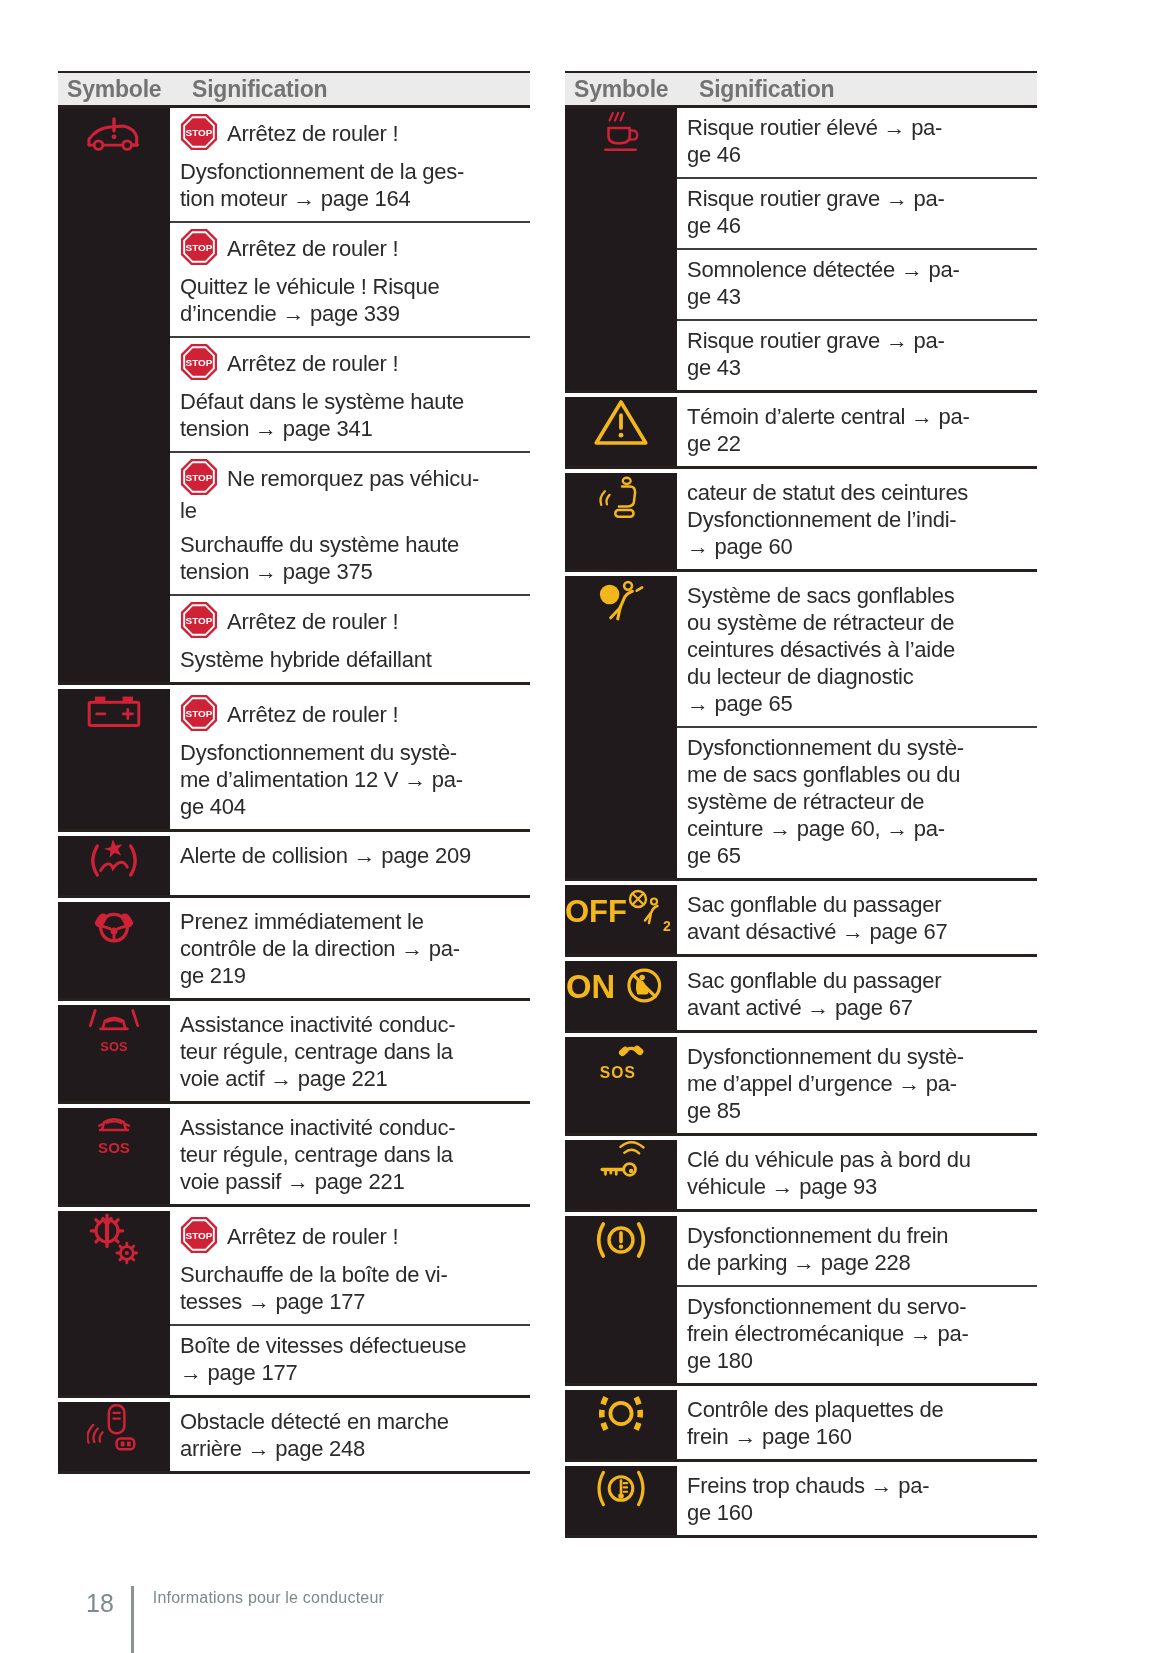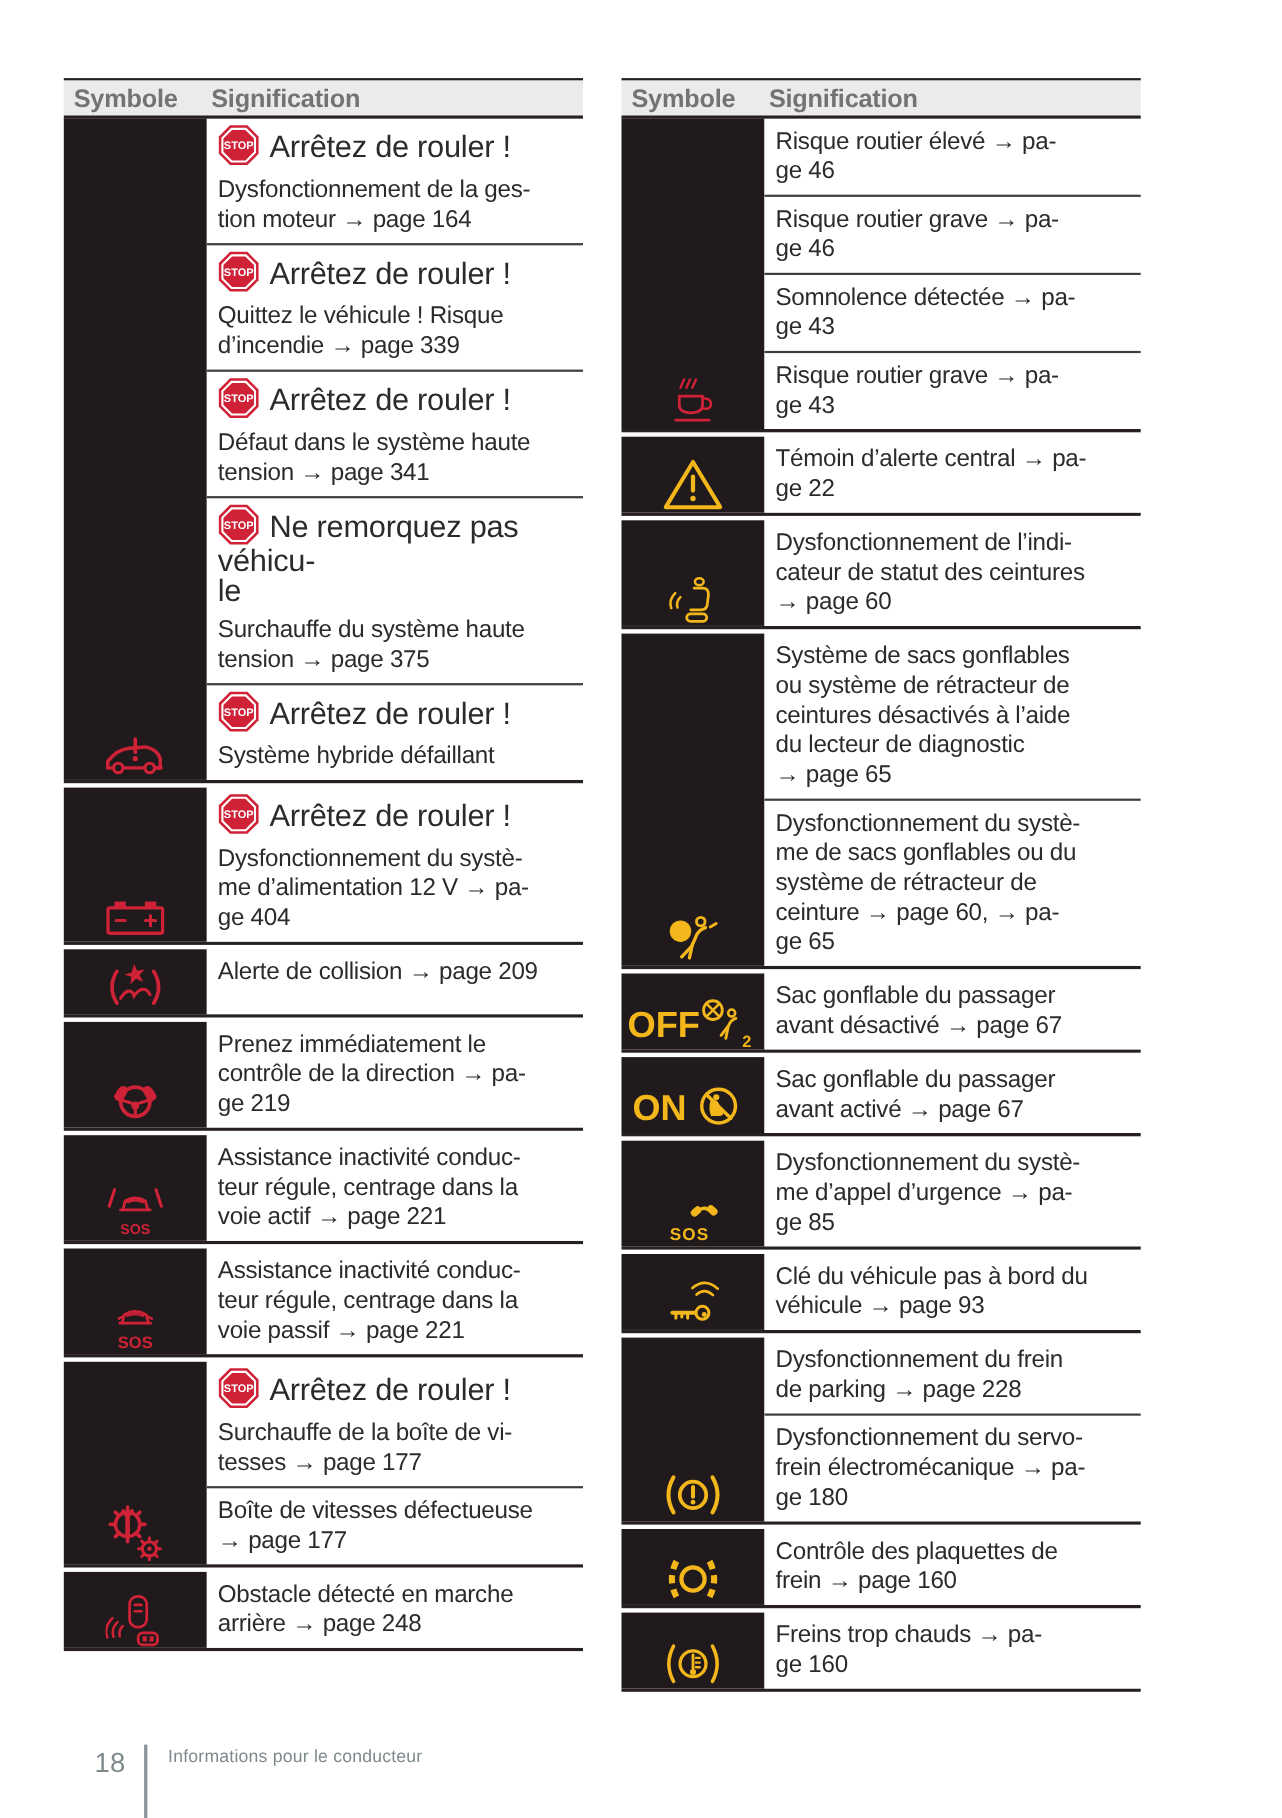--- a/index.html
+++ b/index.html
@@ -13,29 +13,29 @@
   .thead {
     display:flex; align-items:center; background:#ebebeb;
     border-top:2px solid #26211f; border-bottom:3px solid #26211f; height:37px;
   }
   .th { font-weight:bold; font-size:23px; color:#737373; letter-spacing:-0.2px; }
   .symcol { width:131px; flex:none; padding-left:9px; }
   .sigcol { flex:1; padding-left:3px; }
   .trow { display:flex; border-bottom:3px solid #26211f; min-height:62px; }
   .trow + .trow { margin-top:4px; }
   .symcell {
-    width:130px; flex:none; background:#201a1c; display:flex;
-    align-items:flex-end; justify-content:center; overflow:hidden;
+    width:112px; flex:none; background:#201a1c; display:flex;
+    align-items:flex-start; justify-content:center; overflow:hidden;
   }
   .sigcell { flex:1; display:flex; flex-direction:column; background:#fff; }
   .entry { padding:6px 4px 9px 10px; border-bottom:2px solid #3e3e3e; flex:1; }
   .entry:last-child { border-bottom:none; }
   .ln { display:block; white-space:pre; font-size:22px; line-height:27px; letter-spacing:-0.25px; }
   .stopline { line-height:27px; margin-bottom:7px; padding-top:2px; }
-  .stoplabel { font-size:28px; letter-spacing:-0.25px; vertical-align:middle; }
+  .stoplabel { font-size:22px; letter-spacing:-0.25px; vertical-align:middle; }
   .stopline svg { vertical-align:middle; margin:-3px 9px 0 0; }
   .symicon { display:block; }
   .footer { position:absolute; left:86px; top:1586px; display:flex; color:#7e898c; }
   .pagenum { font-size:25px; padding-top:3px; }
   .fdiv { width:3px; background:#8a9496; height:67px; margin:0 19px 0 17px; }
   .ftitle { font-size:16px; padding-top:3px; letter-spacing:0.2px; }
 </style>
 </head>
 <body>
 
@@ -355,22 +355,22 @@
               <path d="M13 21 q-4 4-2.5 9 M8.5 17.5 q-6 6-3.5 13" stroke-width="2.2"></path>
               <ellipse cx="29.5" cy="7.5" rx="3.8" ry="3" stroke-width="2.2"></ellipse>
               <path d="M25 13 h7.5 q5 0 5 5.5 l-1 8.5 q-0.2 5-6 5 h-8.5" stroke-width="2.4"></path>
               <rect x="18.5" y="35.5" width="17.5" height="6.5" rx="3.2" stroke-width="2.4"></rect>
             </g>
           </svg>
         </div>
         <div class="sigcell">
           <div class="entry">
             <div class="para">
+              <span class="ln">cateur de statut des ceintures</span>
               <span class="ln">Dysfonctionnement de l’indi-</span>
-              <span class="ln">cateur de statut des ceintures</span>
               <span class="ln">→ page 60</span>
             </div>
           </div>
         </div>
       </div>
       <div class="trow">
         <div class="symcell" style="color: rgb(243, 183, 27);">
           <svg class="symicon" viewBox="0 0 48 46" width="52" height="50">
             <circle cx="13.5" cy="17" r="9" fill="currentColor"></circle>
             <g fill="none" stroke="currentColor" stroke-linecap="round" stroke-linejoin="round">

